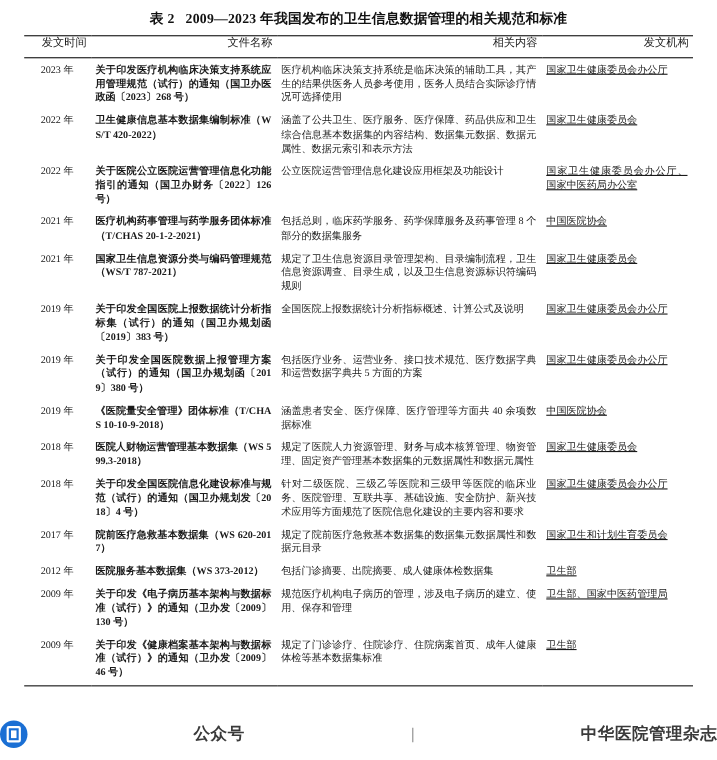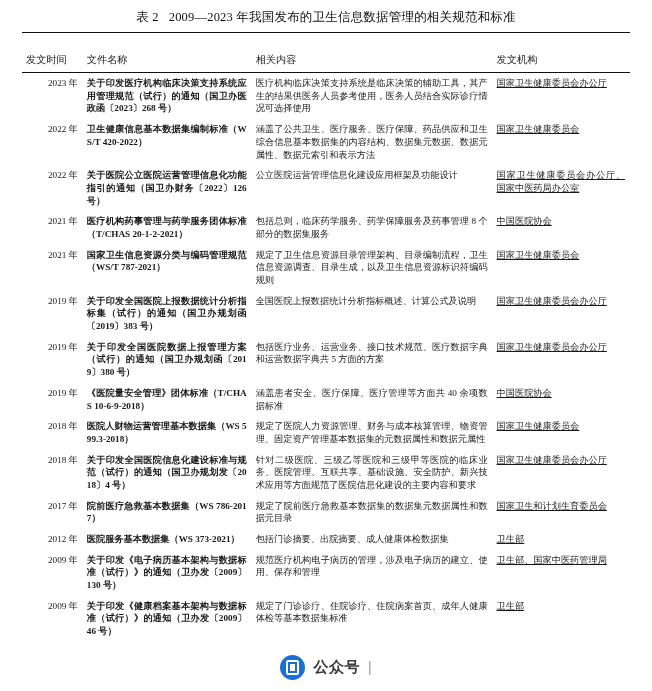--- a/index.html
+++ b/index.html
@@ -18,58 +18,58 @@
   .page {
     width: 652px;
     height: 691px;
     position: relative;
     box-sizing: border-box;
     padding: 0 22px;
   }
   .table-title {
     text-align: center;
     font-size: 12.5px;
-    font-weight: normal;
+    font-weight: bold;
     letter-spacing: 0.2px;
     padding: 9px 0 6px 0;
     color: #111;
   }
   .table-title .tnum {
     margin-right: 10px;
   }
   table.doc-table {
     width: 100%;
     border-collapse: collapse;
     font-size: 9.3px;
     line-height: 1.38;
     table-layout: fixed;
   }
   table.doc-table thead th {
     font-weight: normal;
-    text-align: left;
-    padding: 20px 4px 5px 4px;
+    text-align: right;
+    padding: 0 4px 5px 4px;
     border-top: 1.2px solid #111;
     border-bottom: 0.8px solid #111;
     font-size: 10.2px;
   }
   table.doc-table thead tr:first-child th {
     border-top: 1.2px solid #111;
   }
   table.doc-table tbody td {
     vertical-align: top;
     padding: 4px 5px 4px 4px;
     font-size: 9.2px;
   }
   table.doc-table tbody tr:last-child td {
     border-bottom: 1.2px solid #111;
     padding-bottom: 5px;
   }
   td.col-time {
     width: 54px;
-    text-align: right;
+    text-align: center;
     padding-left: 2px;
     white-space: nowrap;
   }
   td.col-name {
     width: 150px;
     font-weight: bold;
   }
   td.col-content {
     width: 214px;
     margin-left: 12px;
@@ -89,21 +89,21 @@
   }
   .footer-bar {
     position: absolute;
     left: 0;
     bottom: 0;
     width: 652px;
     height: 48px;
     background: #ffffff;
     display: flex;
     align-items: center;
-    justify-content: center;
+    justify-content: space-between;
     gap: 8px;
   }
   .footer-logo {
     width: 25px;
     height: 25px;
     border-radius: 50%;
     background: #1a6fd4;
     position: relative;
     flex: none;
   }
@@ -245,21 +245,21 @@
         <td class="col-content">
             <div class="cell">包括医疗业务、运营业务、接口技术规范、医疗数据字典和运营数据字典共 5 方面的方案</div>
           </td>
         <td class="col-org">
             <div class="cell">国家卫生健康委员会办公厅</div>
           </td>
       </tr>
       <tr>
         <td class="col-time">2019 年</td>
         <td class="col-name">
-            <div class="cell">《医院量安全管理》团体标准（T/CHAS 10-6-9-2018）</div>
+            <div class="cell">《医院量安全管理》团体标准（T/CHAS 10-10-9-2018）</div>
           </td>
         <td class="col-content">
             <div class="cell">涵盖患者安全、医疗保障、医疗管理等方面共 40 余项数据标准</div>
           </td>
         <td class="col-org">
             <div class="cell">中国医院协会</div>
           </td>
       </tr>
       <tr>
         <td class="col-time">2018 年</td>
@@ -281,33 +281,33 @@
         <td class="col-content">
             <div class="cell">针对二级医院、三级乙等医院和三级甲等医院的临床业务、医院管理、互联共享、基础设施、安全防护、新兴技术应用等方面规范了医院信息化建设的主要内容和要求</div>
           </td>
         <td class="col-org">
             <div class="cell">国家卫生健康委员会办公厅</div>
           </td>
       </tr>
       <tr>
         <td class="col-time">2017 年</td>
         <td class="col-name">
-            <div class="cell">院前医疗急救基本数据集（WS 786-2017）</div>
+            <div class="cell">院前医疗急救基本数据集（WS 620-2017）</div>
           </td>
         <td class="col-content">
             <div class="cell">规定了院前医疗急救基本数据集的数据集元数据属性和数据元目录</div>
           </td>
         <td class="col-org">
             <div class="cell">国家卫生和计划生育委员会</div>
           </td>
       </tr>
       <tr>
         <td class="col-time">2012 年</td>
         <td class="col-name">
-            <div class="cell">医院服务基本数据集（WS 373-2021）</div>
+            <div class="cell">医院服务基本数据集（WS 373-2012）</div>
           </td>
         <td class="col-content">
             <div class="cell">包括门诊摘要、出院摘要、成人健康体检数据集</div>
           </td>
         <td class="col-org">
             <div class="cell">卫生部</div>
           </td>
       </tr>
       <tr>
         <td class="col-time">2009 年</td>
@@ -335,13 +335,14 @@
       </tr>
     </tbody>
   </table>
 
 </div>
 
 <div class="footer-bar">
   <div class="footer-logo"></div>
   <span class="footer-text">公众号</span>
   <span class="footer-sep">|</span>
+  <span class="footer-text">中华医院管理杂志</span>
 </div>
 
 </body></html>

